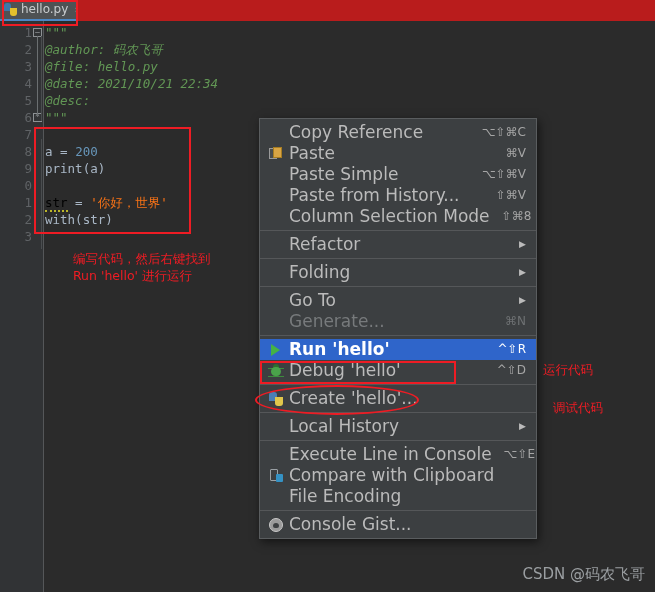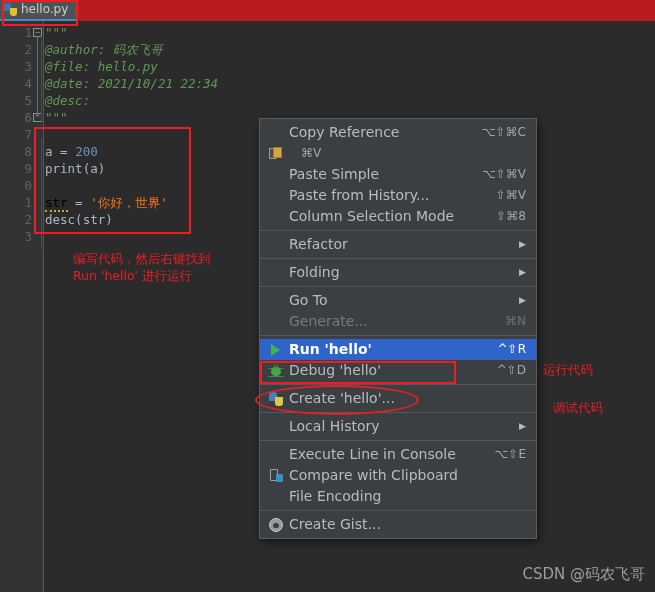--- a/index.html
+++ b/index.html
@@ -178,21 +178,21 @@
     box-sizing: border-box;
   }
   .mi .ico {
     width: 16px; height: 16px;
     margin-right: 5px;
     flex: 0 0 auto;
     position: relative;
   }
   .mi .lbl {
     color: #bbbbbb;
-    font-size: 14px;
+    font-size: 17px;
     line-height: 21px;
     white-space: nowrap;
     flex: 1 1 auto;
   }
   .mi .sc {
     color: #a6a6a6;
     font-size: 12px;
     line-height: 21px;
     white-space: nowrap;
     margin-left: 12px;
@@ -348,21 +348,21 @@
         <div class="cl" style="top: 20px;"><span class="doc">@author: 码农飞哥</span></div>
         <div class="cl" style="top: 37px;"><span class="doc">@file: hello.py</span></div>
         <div class="cl" style="top: 54px;"><span class="doc">@date: 2021/10/21 22:34</span></div>
         <div class="cl" style="top: 71px;"><span class="doc">@desc:</span></div>
         <div class="cl" style="top: 88px;"><span class="doc">"""</span></div>
         <div class="cl" style="top: 105px;"></div>
         <div class="cl" style="top: 122px;"><span class="plain">a </span><span class="plain">= </span><span class="num">200</span></div>
         <div class="cl" style="top: 139px;"><span class="fn">print(a)</span></div>
         <div class="cl" style="top: 156px;"></div>
         <div class="cl" style="top: 173px;"><span class="warnu">str</span><span class="plain"> = </span><span class="str">'你好，世界'</span></div>
-        <div class="cl" style="top: 190px;"><span class="fn">desc(str)</span></div>
+        <div class="cl" style="top: 190px;"><span class="fn">with(str)</span></div>
         <div class="cl" style="top: 207px;"></div>
         <div style="position: absolute; left: -4px; top: 15px; width: 1px; height: 85px; background: rgb(74, 77, 79);"></div>
         <div style="position: absolute; left: -4px; top: 118px; width: 1px; height: 110px; background: rgb(74, 77, 79);"></div>
       </div>
   </div>
 
   <div class="redbox" style="left:2px; top:0px; width:76px; height:26px;"></div>
 
   <div class="redbox" style="left:34px; top:127px; width:157px; height:107px;"></div>
 
@@ -373,20 +373,21 @@
       <div class="mi">
         <span class="ico"></span>
         <span class="lbl">Copy Reference</span>
         <span class="sc">⌥⇧⌘C</span>
       </div>
       <div class="mi">
         <span class="ico ico-paste">
           <span class="p1"></span>
           <span class="p2"></span>
         </span>
+        <span class="lbl">Paste</span>
         <span class="sc">⌘V</span>
       </div>
       <div class="mi">
         <span class="ico"></span>
         <span class="lbl">Paste Simple</span>
         <span class="sc">⌥⇧⌘V</span>
       </div>
       <div class="mi">
         <span class="ico"></span>
         <span class="lbl">Paste from History...</span>
@@ -466,21 +467,21 @@
       </div>
       <div class="mi">
         <span class="ico"></span>
         <span class="lbl">File Encoding</span>
       </div>
       <div class="sep"></div>
       <div class="mi">
         <span class="ico ico-git">
           <span class="o"></span>
         </span>
-        <span class="lbl">Create Gist...</span>
+        <span class="lbl">Console Gist...</span>
       </div>
     </div>
 
   <div class="redbox" style="left:260px; top:361px; width:196px; height:23px;"></div>
 
   <div class="redellipse" style="left:255px; top:385px; width:164px; height:30px;"></div>
 
   <div class="rednote" style="left:543px; top:361px;">运行代码</div>
   <div class="rednote" style="left:553px; top:399px;">调试代码</div>
 

